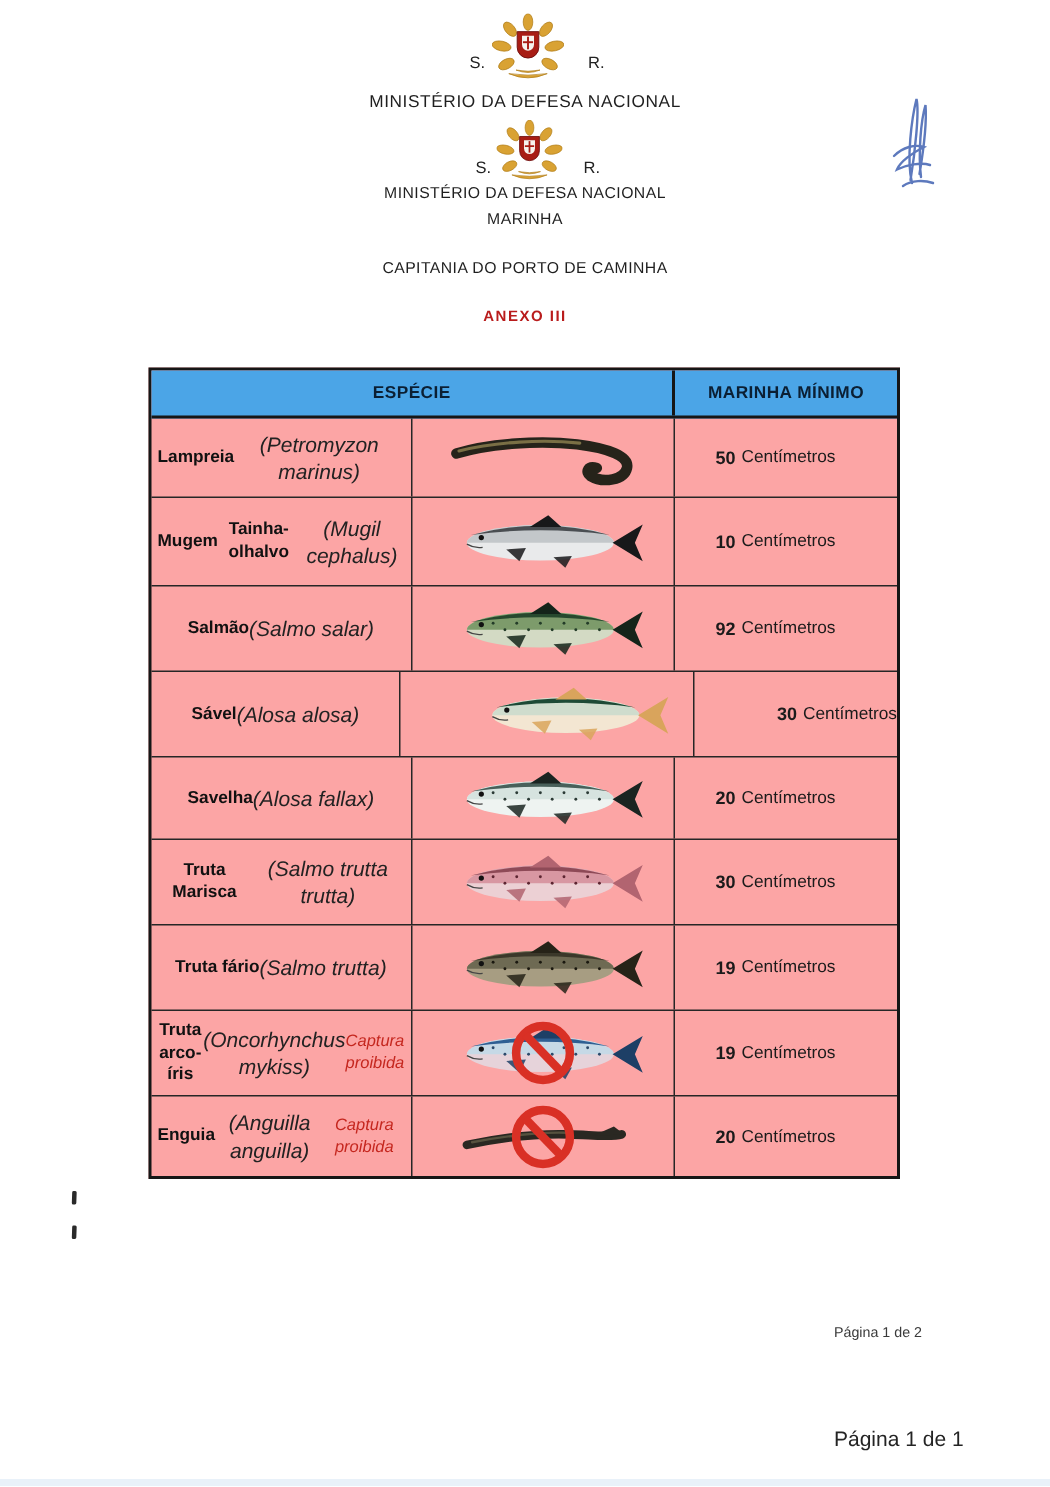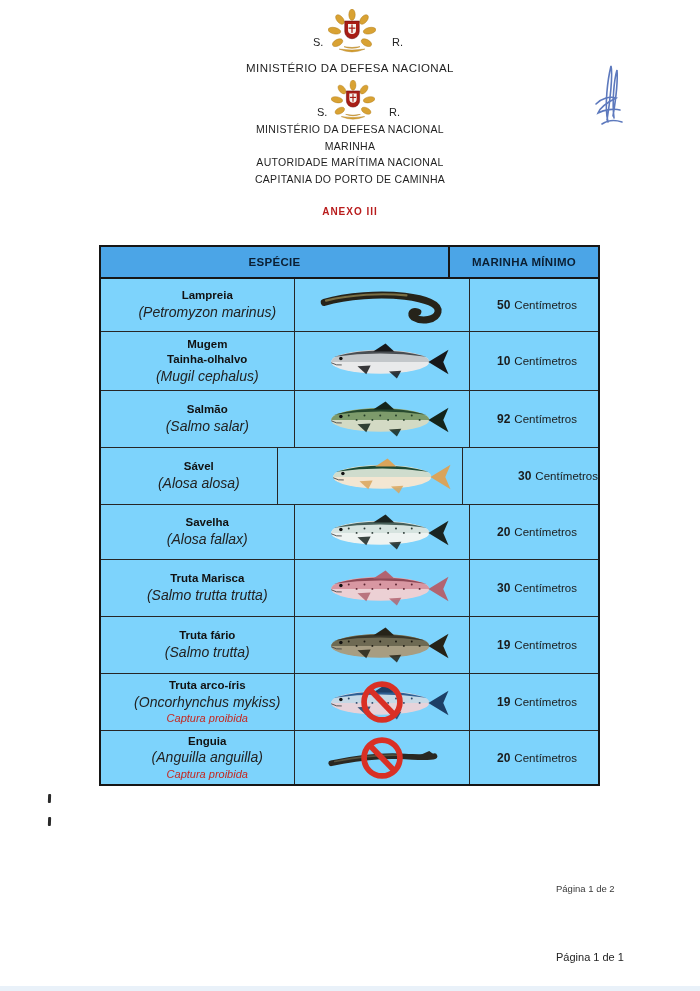--- a/index.html
+++ b/index.html
@@ -10,43 +10,43 @@
   .initial { position:absolute; font-size:11px; color:#222; }
   .crest { position:absolute; }
   .lh-line { position:absolute; left:0; width:700px; text-align:center; color:#1f1f1f; }
   .lh-top { font-size:11.5px; letter-spacing:.4px; }
   .lh-sub { font-size:10.5px; letter-spacing:.3px; }
   .doc-title { position:absolute; left:0; width:700px; text-align:center; top:206px;
     font-size:10px; font-weight:bold; letter-spacing:1px; color:#b91c1c; }
   .signature { position:absolute; left:584px; top:58px; }
 
   .fish-table { position:absolute; left:99px; top:245px; width:501px;
-    border:2px solid #161616; box-sizing:border-box; background:#7dd3fc; }
+    border:2px solid #161616; box-sizing:border-box; background:#fca5a5; }
   .t-header { display:flex; height:30px; border-bottom:2px solid #161616; }
   .th { display:flex; align-items:center; justify-content:center; box-sizing:border-box;
     font-weight:bold; font-size:11.5px; letter-spacing:.3px; }
   .th-species { width:349px; border-right:2px solid #161616; }
   .th-size { flex:1; }
 
   .t-row { display:flex; border-bottom:1.5px solid #262626; box-sizing:border-box; }
   .t-row:last-child { border-bottom:none; }
   .cell { box-sizing:border-box; }
-  .c-name { width:173.5px; border-right:1.5px solid #262626; display:flex; flex-direction:column;
-    justify-content:center; align-items:center; text-align:center; padding:2px 4px;margin-left:20px; }
+  .c-name { width:173.5px; border-right:1.5px solid #262626; display:flex; flex-direction:row;
+    justify-content:center; align-items:center; text-align:center; padding:2px 4px; }
   .c-img { width:175.5px; border-right:1.5px solid #262626; display:flex;
     align-items:center; justify-content:center; }
   .c-size { flex:1; display:flex; align-items:center; padding-left:27px;
     font-size:11.5px; color:#1b1b1b; }
   .species-name { font-weight:bold; font-size:11.5px; line-height:1.3; color:#111; }
   .species-sci  { font-style:italic; font-size:14px; line-height:1.3; color:#222; }
   .species-note { font-style:italic; font-size:11px; line-height:1.35; }
   .size-value { font-weight:bold; font-size:12px; margin-right:4px; }
 
   .footer-note-upper { position:absolute; left:556px; top:883px; font-size:9.5px; color:#3a3a3a; }
-  .footer-note-lower { position:absolute; left:556px; top:951px; font-size:11px; color:#242424; }
+  .footer-note-lower { position:absolute; left:556px; top:951px; font-size:14px; color:#242424; }
   .margin-mark { position:absolute; width:3px; height:9px; background:#2a2a2a; border-radius:1px; }
   .mark-1 { left:48px; top:794px; transform:rotate(2deg); }
   .mark-2 { left:48px; top:817px; transform:rotate(2deg); }
   .scan-edge-bottom { position:absolute; left:0; bottom:0; width:700px; height:5px;
     background:#e9f1f9; }
 </style>
 </head>
 <body>
 
 <div class="page">
@@ -86,21 +86,20 @@
       <path d="M20,47 Q30,51 40,47 Q30,49 20,47 Z"></path>
     </g>
     <path d="M21,15 h18 v13 a9,9 0 0 1 -18,0 z" fill="#a81d15" stroke="#701010" stroke-width="0.8"></path>
     <path d="M25,18.5 h10 v7.5 a5,5 0 0 1 -10,0 z" fill="#f6f3ee"></path>
     <rect x="29.2" y="19.2" width="1.6" height="10.5" fill="#a81d15"></rect>
     <rect x="25.8" y="23" width="8.4" height="1.6" fill="#a81d15"></rect>
   </svg></span>
   <span class="initial" style="left:389px; top:106px;">R.</span>
   <div class="lh-line lh-sub" style="top:123px;">MINISTÉRIO DA DEFESA NACIONAL</div>
   <div class="lh-line lh-sub" style="top:140px;">MARINHA</div>
-  <div class="lh-line lh-sub" style="top:156px;">AUTORIDADE MARÍTIMA NACIONAL</div>
   <div class="lh-line lh-sub" style="top:173px;">CAPITANIA DO PORTO DE CAMINHA</div>
 
   <svg class="signature" width="52" height="72" viewBox="0 0 52 72">
     <g fill="none" stroke="#5d79bd" stroke-width="1.6" stroke-linecap="round">
       <path d="M24,64 C20,48 24,20 27,8 C29,16 26,44 23,62"></path>
       <path d="M30,60 C28,44 30,22 33,12 C34,24 31,46 29,58"></path>
       <path d="M12,46 C18,40 26,38 32,40 C24,44 16,50 14,55 C20,52 30,50 36,52"></path>
       <path d="M18,66 C24,62 32,62 38,64"></path>
     </g>
   </svg>

